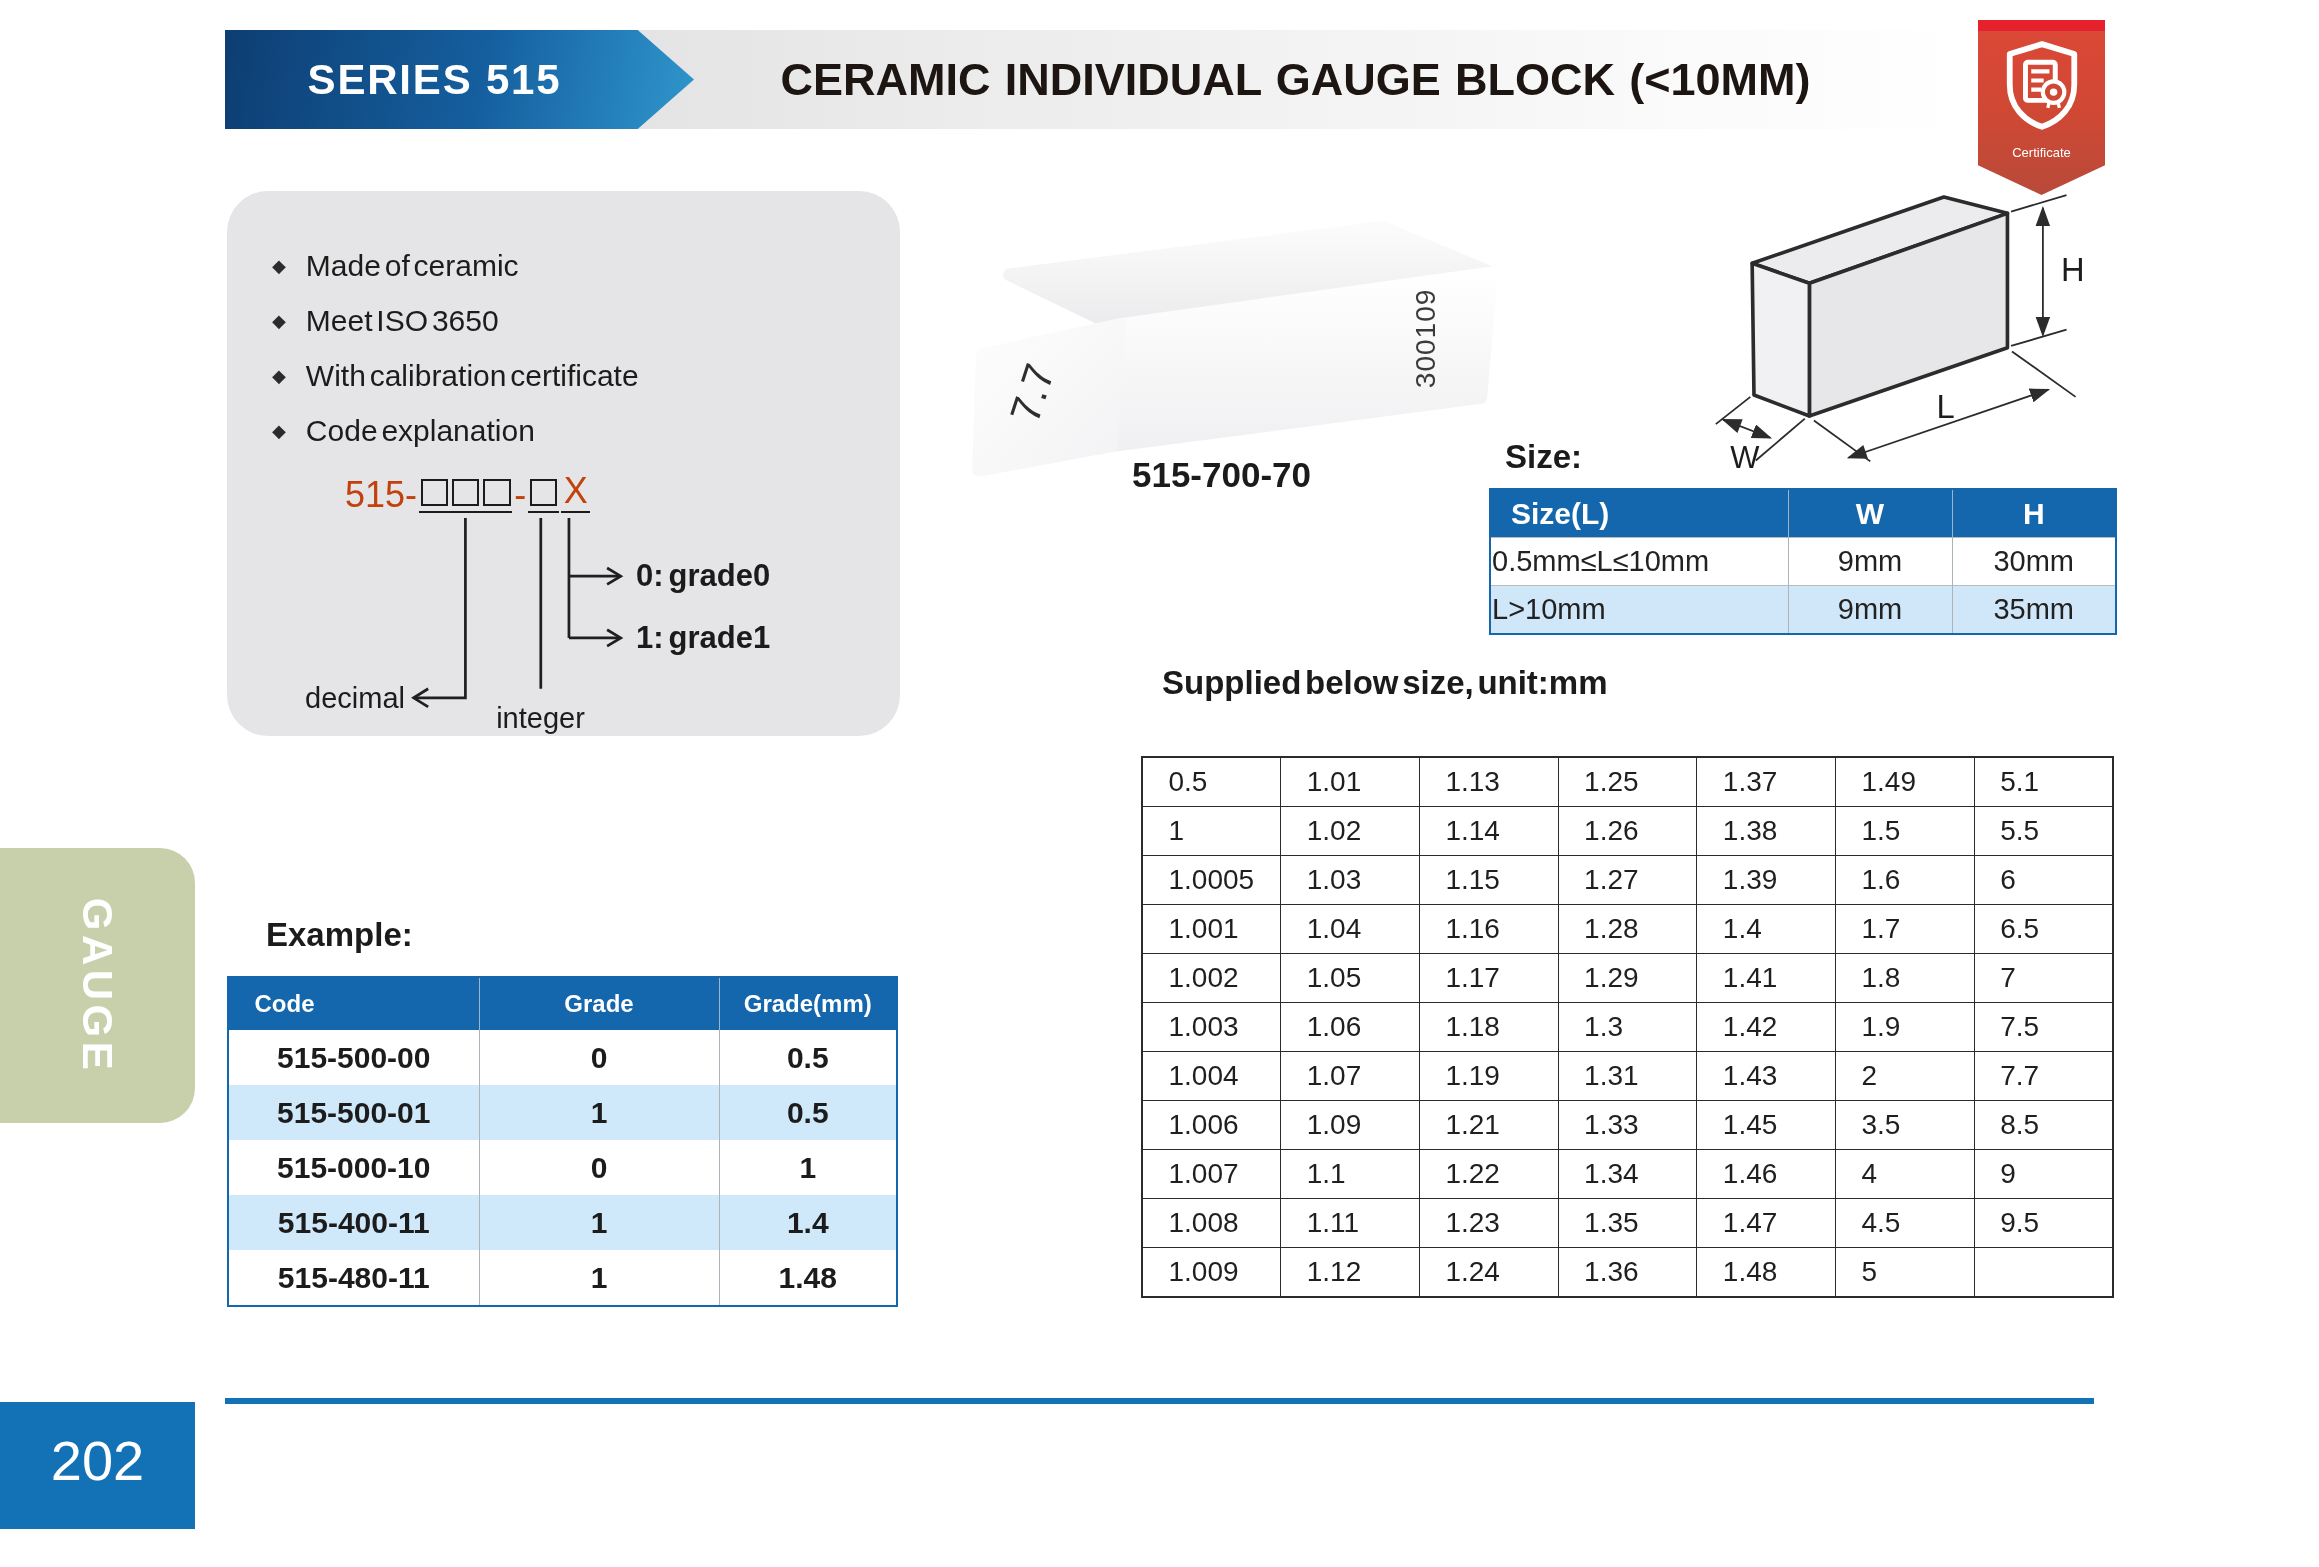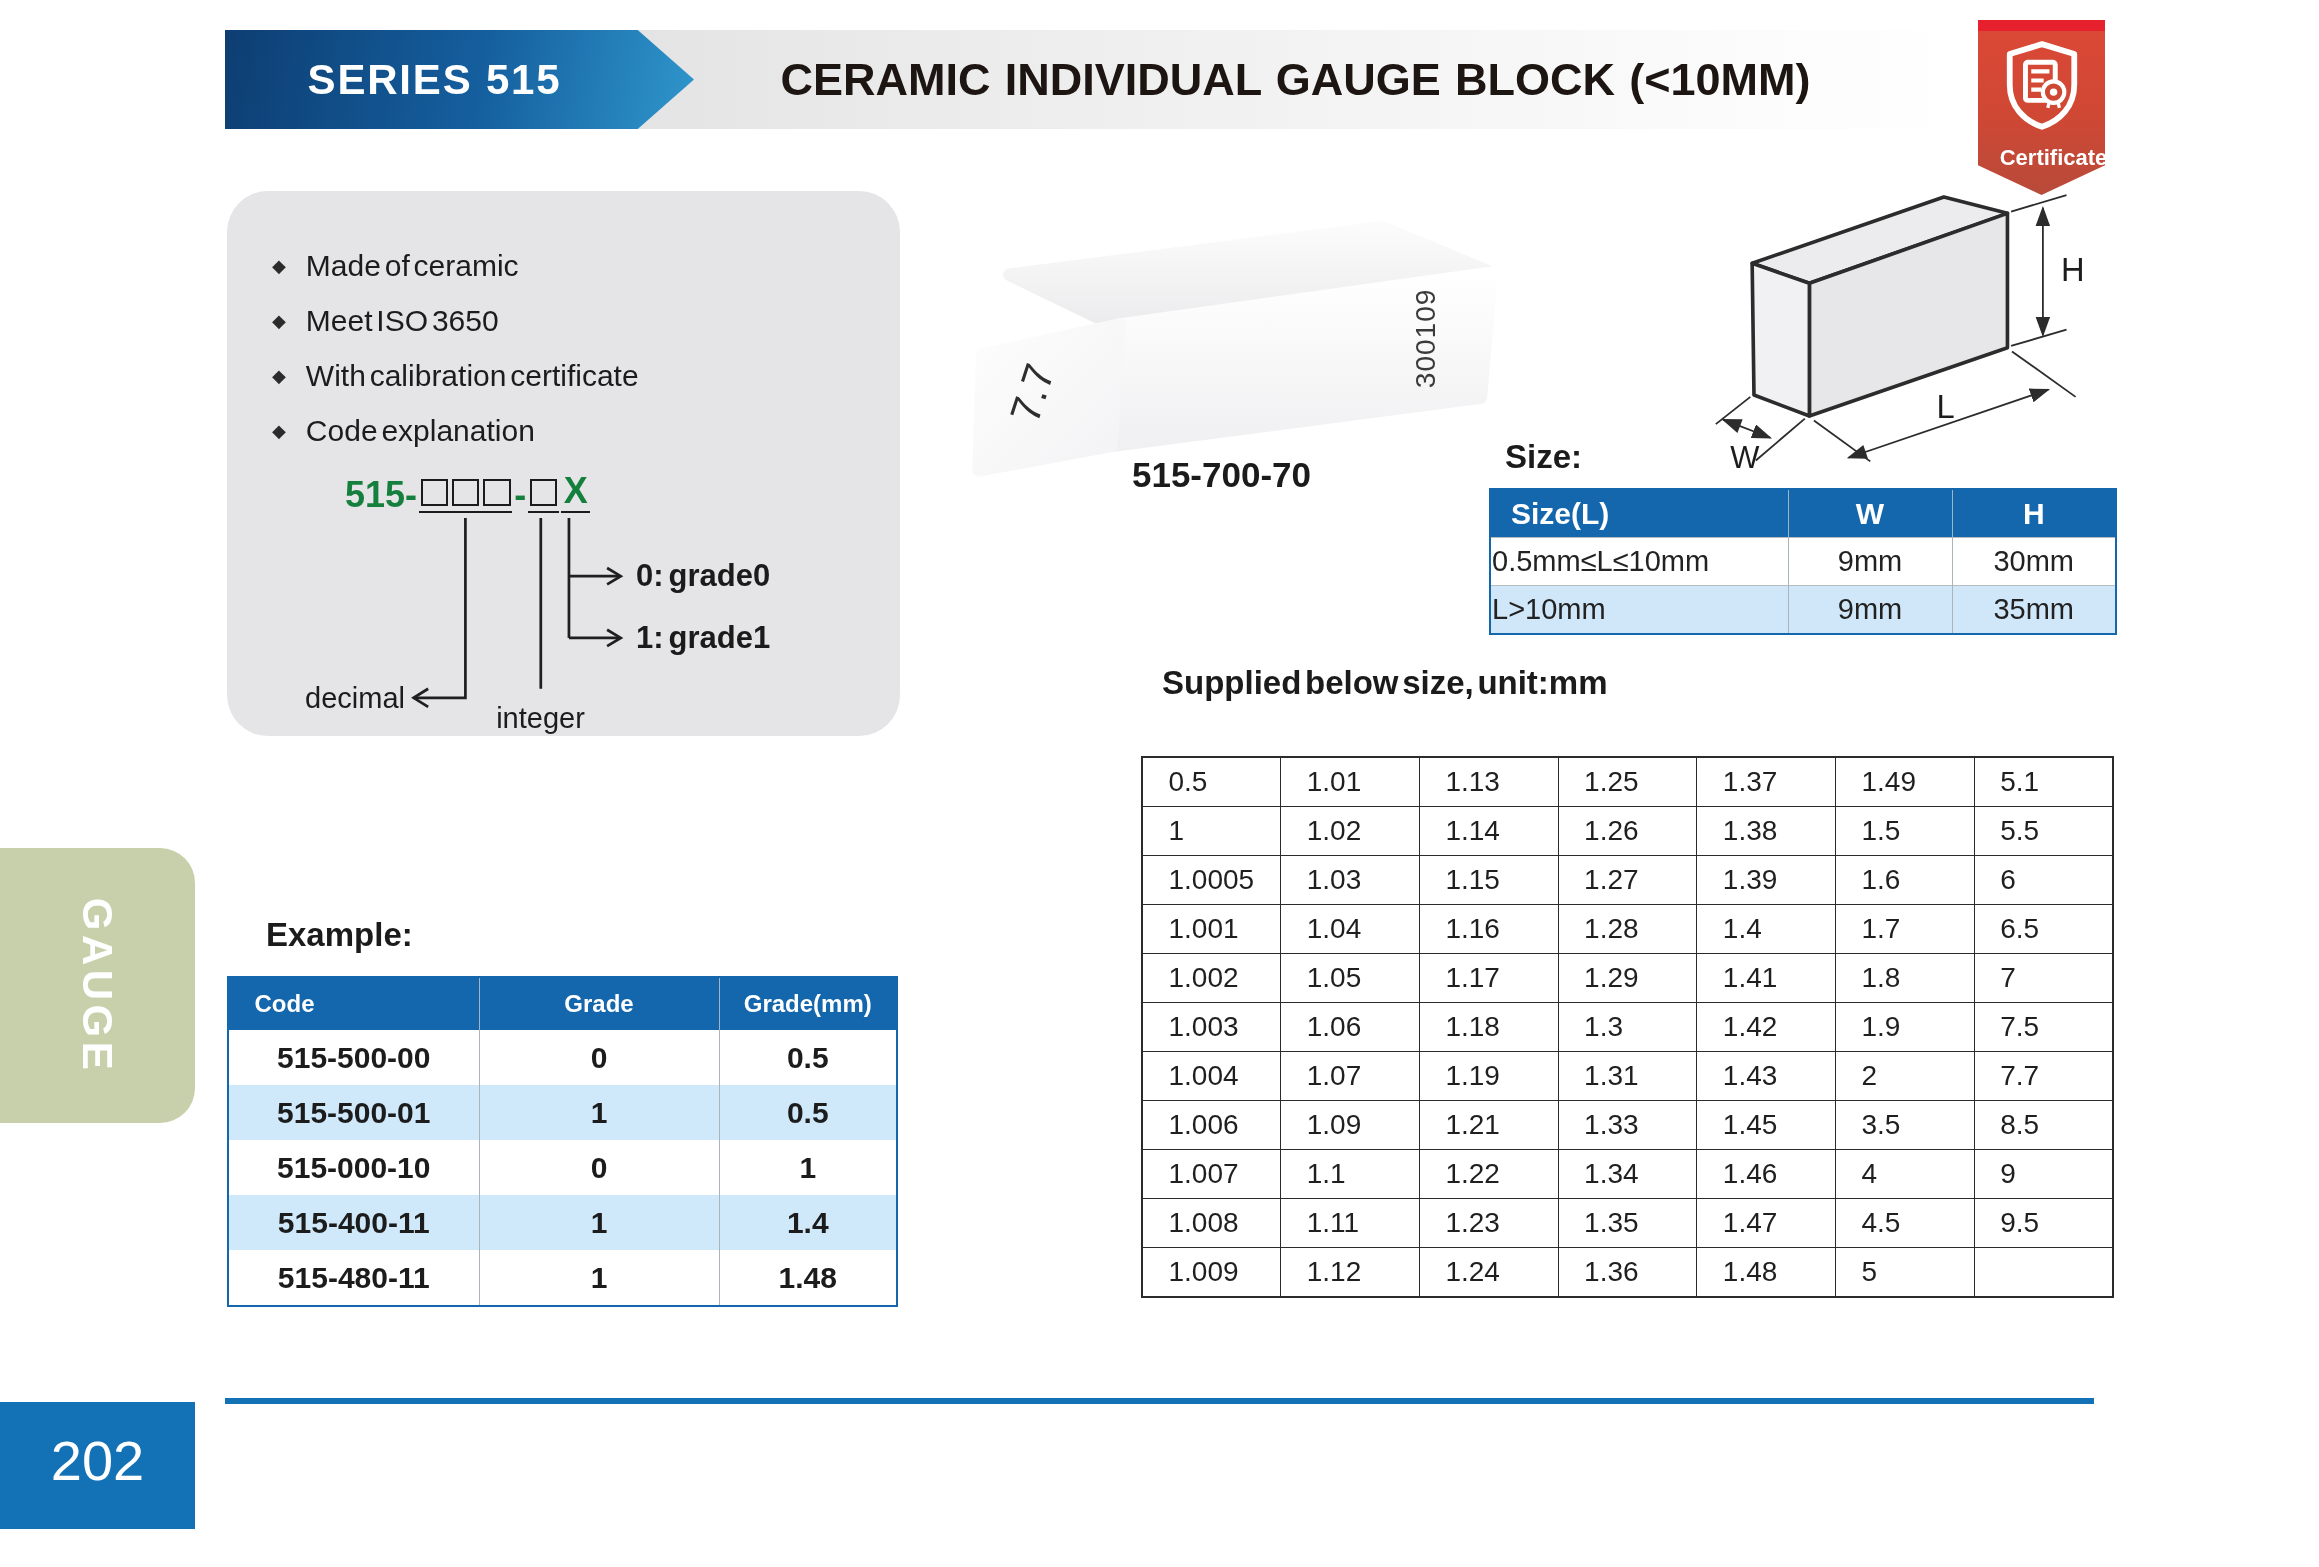--- a/index.html
+++ b/index.html
@@ -18,29 +18,29 @@
   .page-title{position:absolute;left:700px;top:30px;width:1191px;height:99px;
     display:flex;align-items:center;justify-content:center;
     font-size:45px;font-weight:bold;color:#1c1511;word-spacing:1.8px;}
   
   .badge{position:absolute;left:1978px;top:20px;width:127px;height:175px;
     clip-path:polygon(0 0,100% 0,100% 83%,50% 100%,0 83%);
     background:linear-gradient(180deg,#dc4836 0%,#cf4834 55%,#b84a3a 100%);}
   .badge-stripe{position:absolute;left:0;top:0;width:100%;height:11px;background:#e6202c;}
   .badge-shield{position:absolute;left:22px;top:20px;width:84px;height:91px;}
   .badge-label{position:absolute;left:0;top:125px;width:100%;text-align:center;
-    color:#ffffff;font-size:22px;font-weight:bold;padding-left:12px;}
+    color:#ffffff;font-size:13px;font-weight:normal;}
   
   .feature-box{position:absolute;left:227px;top:191px;width:673px;height:545px;
     background:#e5e5e7;border-radius:41px;}
   .feature-list{list-style:none;margin:0;padding:0;position:absolute;left:45px;top:47px;}
   .feature-list li{display:flex;align-items:center;height:55px;font-size:30px;color:#1c1c1c;word-spacing:-4.5px;}
   .feature-list .diamond{font-size:18px;margin-right:20px;color:#2b2b2b;}
   .code-pattern{position:absolute;left:118px;top:282px;display:flex;align-items:flex-end;
-    font-size:36px;font-weight:bold;color:#15803d;line-height:1;}
+    font-size:36px;font-weight:normal;color:#c2410c;line-height:1;}
   .cbox{display:inline-block;width:23.6px;height:23.6px;border:2.7px solid #1b1b1b;background:transparent;}
   .box-group{display:inline-flex;gap:3.6px;border-bottom:2.7px solid #1b1b1b;padding:0 1.8px 4.5px 1.8px;margin:0 1.8px;}
   .single-u{border-bottom:2.7px solid #1b1b1b;padding:0 1.8px 4.5px 1.8px;margin:0 1.8px;display:inline-flex;}
   .x-u{border-bottom:2.7px solid #1b1b1b;padding:0 2.7px 1.8px 2.7px;}
   .code-lines{position:absolute;left:0;top:0;width:673px;height:545px;pointer-events:none;}
   .diagram-label{position:absolute;font-size:29px;color:#1c1c1c;}
   .grade-label{position:absolute;font-size:31px;font-weight:bold;color:#1b1b1b;word-spacing:-3.6px;}
   
   .product-photo{position:absolute;left:955px;top:211px;}
   .product-caption{position:absolute;left:1085px;top:455px;width:273px;text-align:center;

